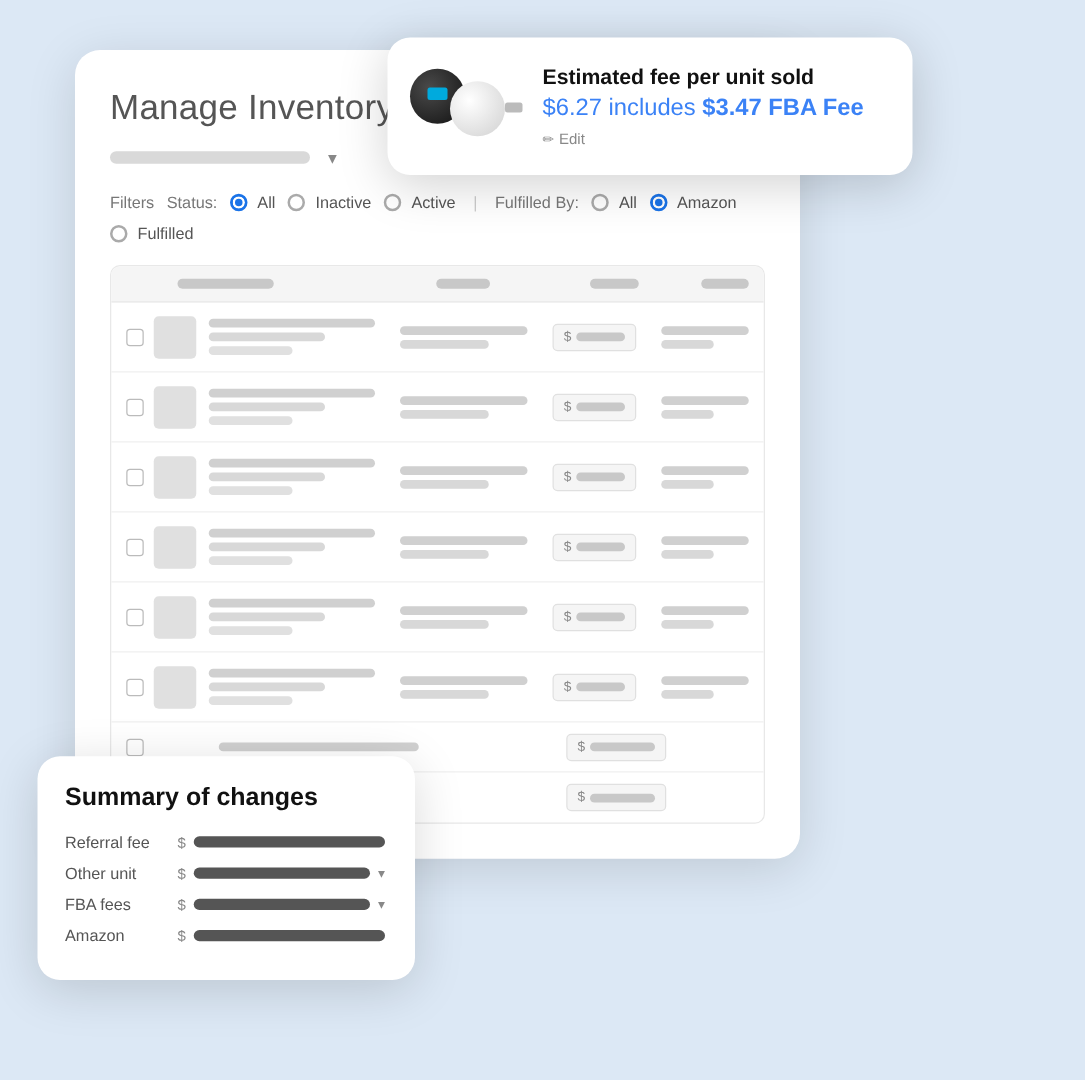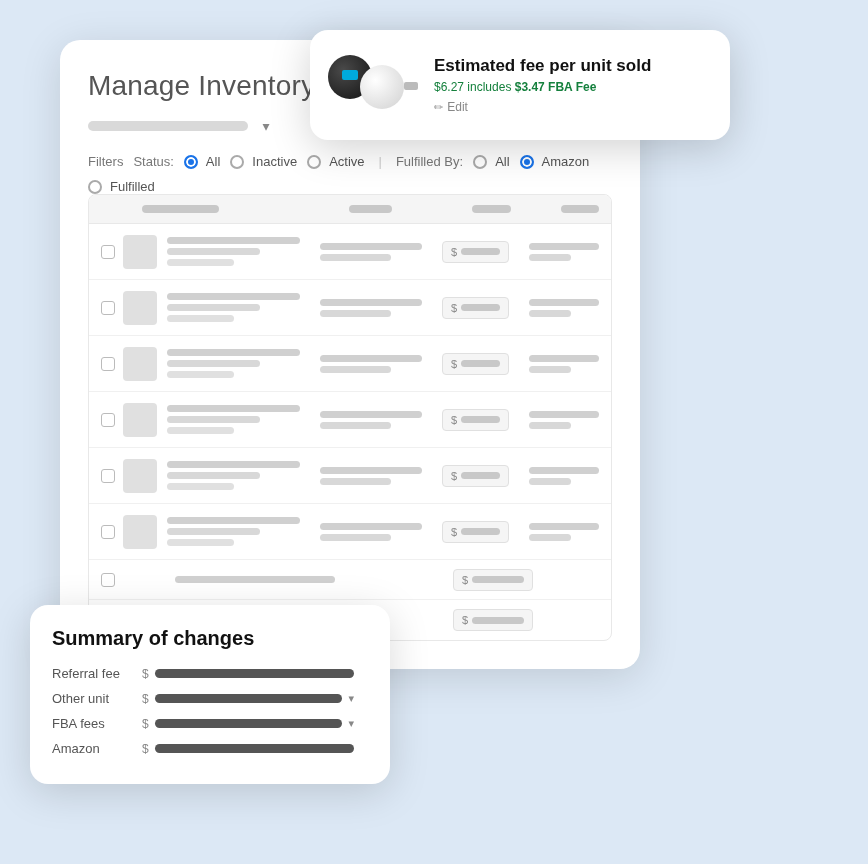--- a/index.html
+++ b/index.html
@@ -55,20 +55,21 @@
       justify-content: center;
       color: #888;
       font-size: 14px;
     }
 
     
     .filter-bar {
       display: flex;
       align-items: flex-end;
       gap: 10px;
+      margin-bottom: 18px;
       font-size: 13px;
       color: #555;
       flex-wrap: wrap;
     }
 
     .filter-label {
       color: #777;
       font-size: 13px;
     }
 
@@ -263,23 +264,23 @@
     }
 
     .fee-title {
       font-size: 17px;
       font-weight: 700;
       color: #111;
       margin-bottom: 4px;
     }
 
     .fee-price {
-      font-size: 12px;
+      font-size: 19px;
       font-weight: 400;
-      color: #15803d;
+      color: #3b82f6;
       margin-bottom: 6px;
     }
 
     .fee-price .fba-fee {
       font-weight: 700;
     }
 
     .fee-edit {
       display: flex;
       align-items: center;
@@ -291,25 +292,25 @@
 
     .edit-icon {
       font-size: 11px;
     }
 
     
     .summary-card {
       position: absolute;
       bottom: 80px;
       left: 30px;
-      width: 360px;
+      width: 302px;
       background: #ffffff;
       border-radius: 18px;
       box-shadow: 0 8px 40px rgba(0,0,0,0.15);
-      padding: 22px 36px 18px 22px;
+      padding: 22px 24px 18px 22px;
       z-index: 10;
     }
 
     .summary-title {
       font-size: 20px;
       font-weight: 700;
       color: #111;
       margin-bottom: 16px;
     }
 

